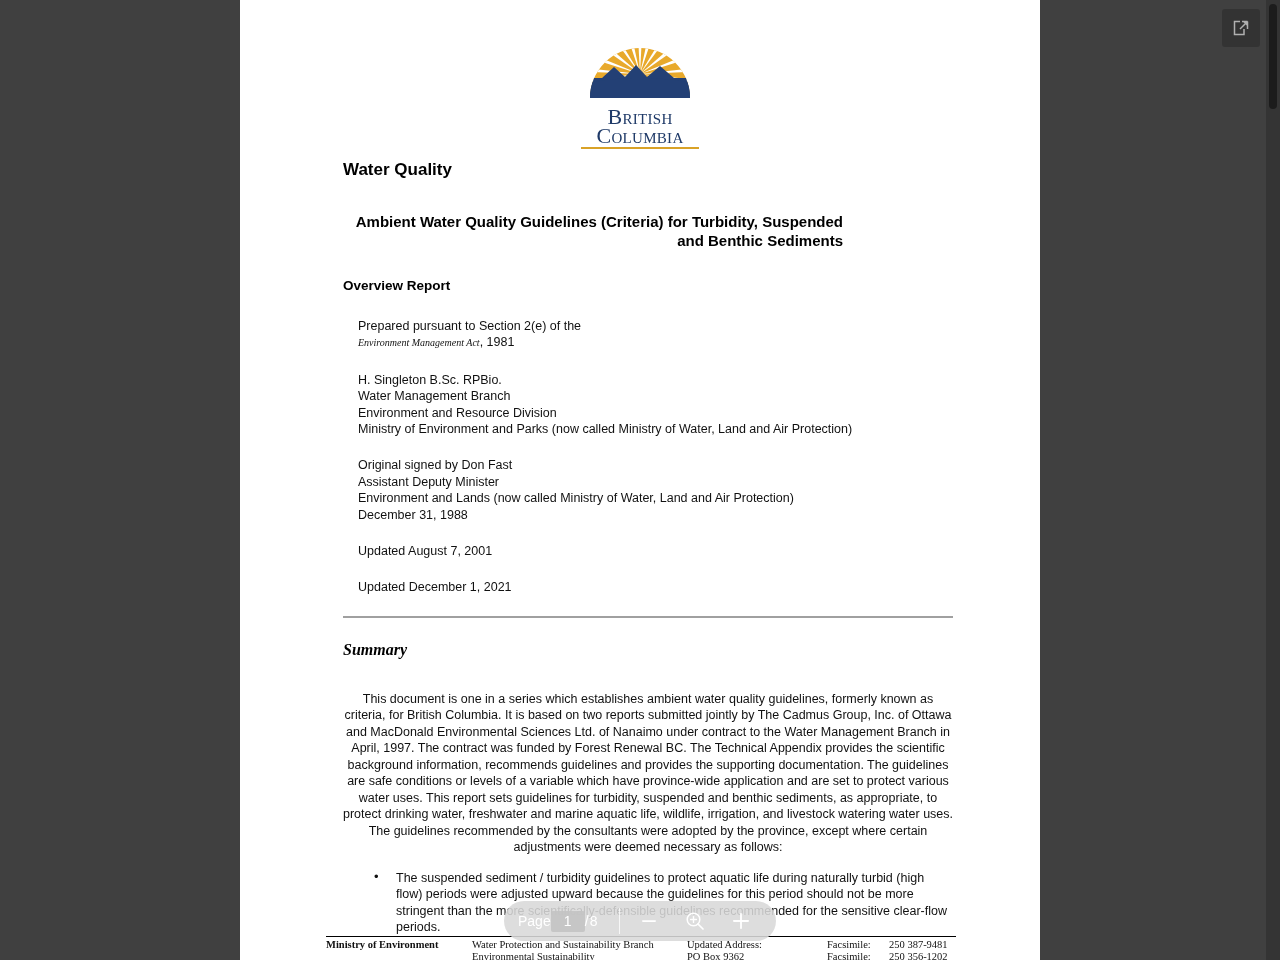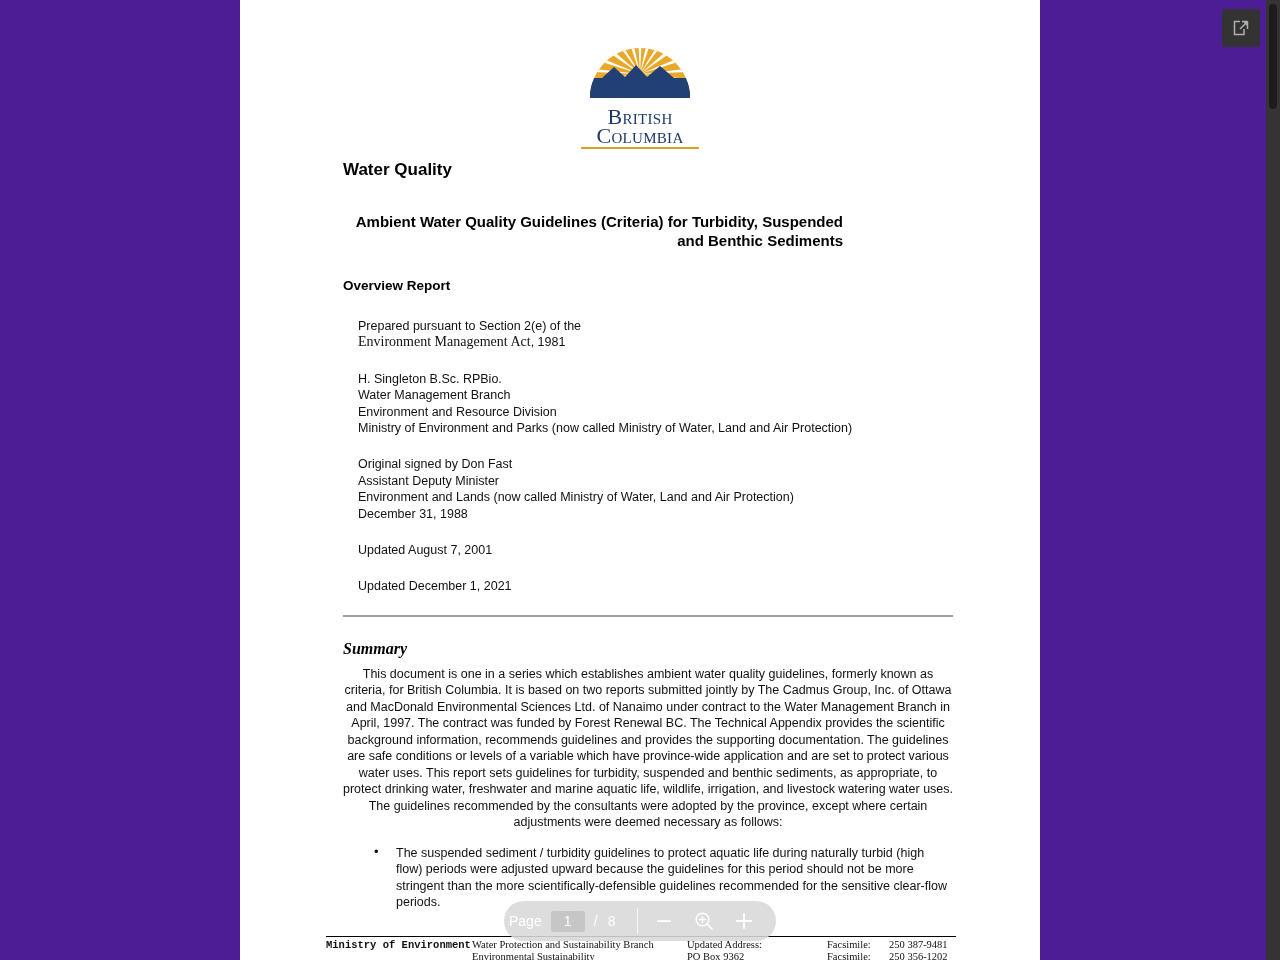--- a/index.html
+++ b/index.html
@@ -12,21 +12,21 @@
     height: 960px;
     overflow: hidden;
     background: #2b2b2b;
     font-family: "Liberation Sans", sans-serif;
   }
 
   #viewer {
     position: relative;
     width: 1280px;
     height: 960px;
-    background: #4c1d95;
+    background: #404040;
     overflow: hidden;
   }
 
   
   .popout-btn {
     position: absolute;
     top: 9px;
     right: 20px;
     width: 38px;
     height: 38px;
@@ -140,37 +140,38 @@
 
   .meta-block {
     font-size: 12.5px;
     line-height: 16.4px;
     color: #111;
     margin: 0 0 20px 0;
   }
   .meta-block div { white-space: pre; margin-left: 15px; }
   .act-italic {
     font-family: "Liberation Serif", serif;
-    font-size: 14px;
+    font-style: italic;
+    font-size: 10px;
   }
 
   .rule-gray {
     width: 610px;
     height: 2px;
     background: #a0a0a0;
     margin: 9px 0 23px 0;
   }
 
   .summary-head {
     font-family: "Liberation Serif", serif;
     font-weight: bold;
     font-style: italic;
     font-size: 16px;
     color: #000;
-    margin: 0 0 8px 0;
+    margin: 0 0 32px 0;
   }
 
   .para {
     font-size: 12.5px;
     line-height: 16.5px;
     color: #111;
     margin: 0 0 14px 0;
     text-align: center;
   }
 
@@ -206,40 +207,39 @@
     font-size: 10.5px;
     line-height: 12px;
     color: #111;
   }
   .footer-grid {
     display: grid;
     grid-template-columns: 146px 215px 140px 62px auto;
     column-gap: 0;
   }
   .footer-grid .fcell { white-space: nowrap; }
-  .footer-ministry { font-weight: bold; font-family: Liberation Mono, monospace; }
+  .footer-ministry { font-weight: bold; }
 
   
   .pdf-toolbar {
     position: absolute;
     left: 504px;
     top: 901px;
     width: 272px;
     height: 40px;
     background: rgba(216,216,216,0.88);
     border-radius: 20px;
     display: flex;
     align-items: center;
     z-index: 30;
   }
   .tb-left {
     display: flex;
     align-items: center;
-    padding-left: 5px;
-    gap: 9px;
+    padding-left: 14px;
   }
   .tb-label {
     color: #ffffff;
     font-size: 14px;
   }
   .page-input {
     width: 34px;
     height: 21px;
     background: rgba(196,196,196,0.95);
     border: none;

